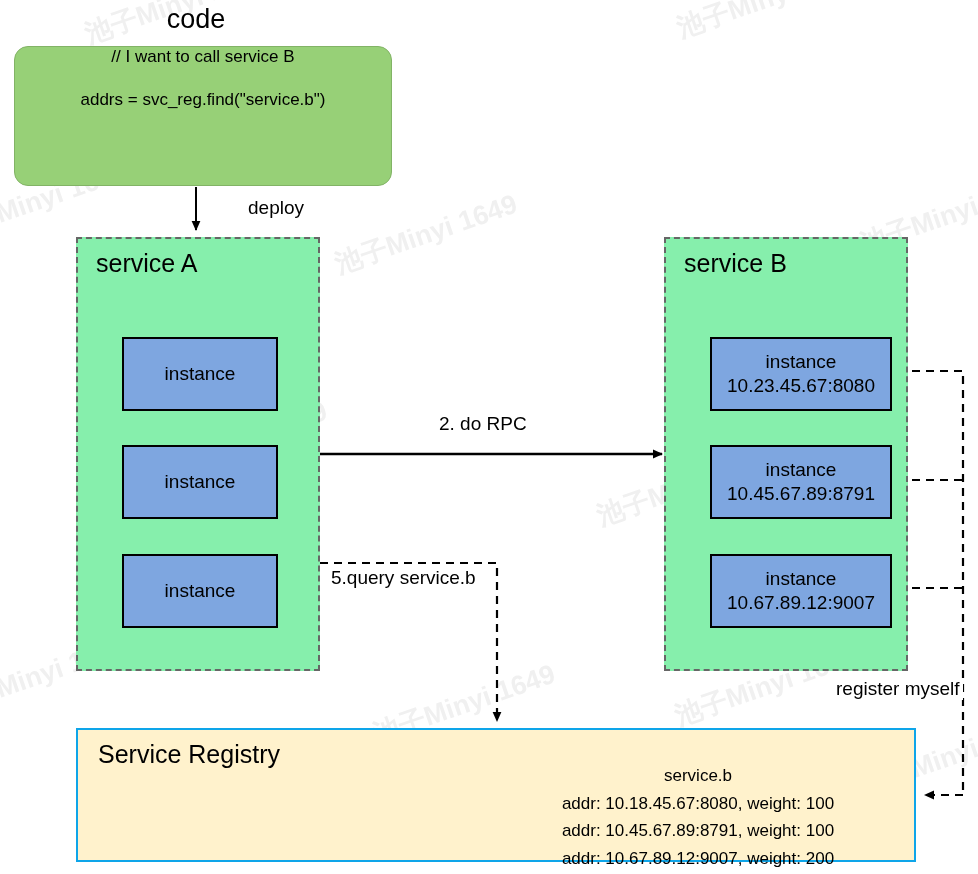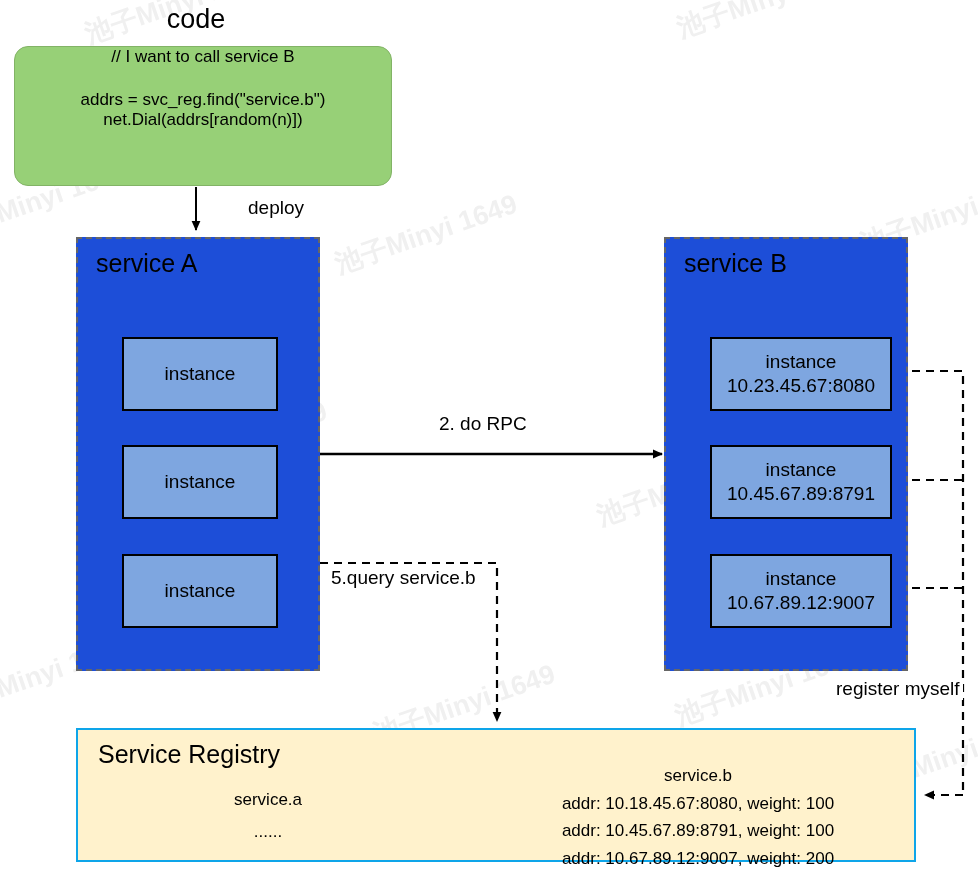--- a/index.html
+++ b/index.html
@@ -66,21 +66,21 @@
     justify-content: flex-start;
     text-align: center;
     font-size: 17px;
     line-height: 1.22;
   }
   .code-comment { margin-bottom: 22px; }
   .code-line { }
 
   
   .service-box {
-    background: #1d4ed8;
+    background: #86efac;
     border: 2px dashed #666666;
   }
   .service-title {
     position: absolute;
     left: 18px;
     top: 10px;
     font-size: 25px;
     white-space: nowrap;
   }
 
@@ -177,21 +177,20 @@
     <path d="M884,480 L963,480" stroke="#000000" stroke-width="2.2" fill="none" stroke-dasharray="8 6"></path>
     <path d="M884,588 L963,588" stroke="#000000" stroke-width="2.2" fill="none" stroke-dasharray="8 6"></path>
     <path d="M963,795 L925,795" stroke="#000000" stroke-width="2.2" fill="none" stroke-dasharray="8 6" marker-end="url(#arrow)"></path>
   </svg>
 
   <div class="plain-title" style="left:0px; top:4px; width:392px;">code</div>
 
   <div class="node code-box" style="left:14px; top:46px; width:378px; height:140px;">
     <div class="code-comment">// I want to call service B</div>
     <div class="code-line">addrs = svc_reg.find("service.b")</div>
-    <div class="code-line">net.Dial(addrs[random(n)])</div>
   </div>
 
   <div class="node service-box" style="left:76px; top:237px; width:244px; height:434px;">
     <div class="service-title">service A</div>
 
     <div class="instance" style="left:44px; top:98px; width:156px; height:74px;">
       <div>instance</div>
     </div>
     <div class="instance" style="left:44px; top:206px; width:156px; height:74px;">
       <div>instance</div>
@@ -214,24 +213,20 @@
     </div>
     <div class="instance" style="left:44px; top:315px; width:182px; height:74px;">
       <div>instance</div>
       <div>10.67.89.12:9007</div>
     </div>
   </div>
 
   <div class="node registry-box" style="left:76px; top:728px; width:840px; height:134px;">
     <div class="registry-title">Service Registry</div>
 
-    <div class="reg-left">
-      <div>service.a</div>
-      <div>......</div>
-    </div>
 
     <div class="reg-right">
       <div>service.b</div>
       <div>addr: 10.18.45.67:8080, weight: 100</div>
       <div>addr: 10.45.67.89:8791, weight: 100</div>
       <div>addr: 10.67.89.12:9007, weight: 200</div>
     </div>
   </div>
 
   <div class="edge-label nobg" style="left:205px; top:197px;margin-left:40px;">deploy</div>

